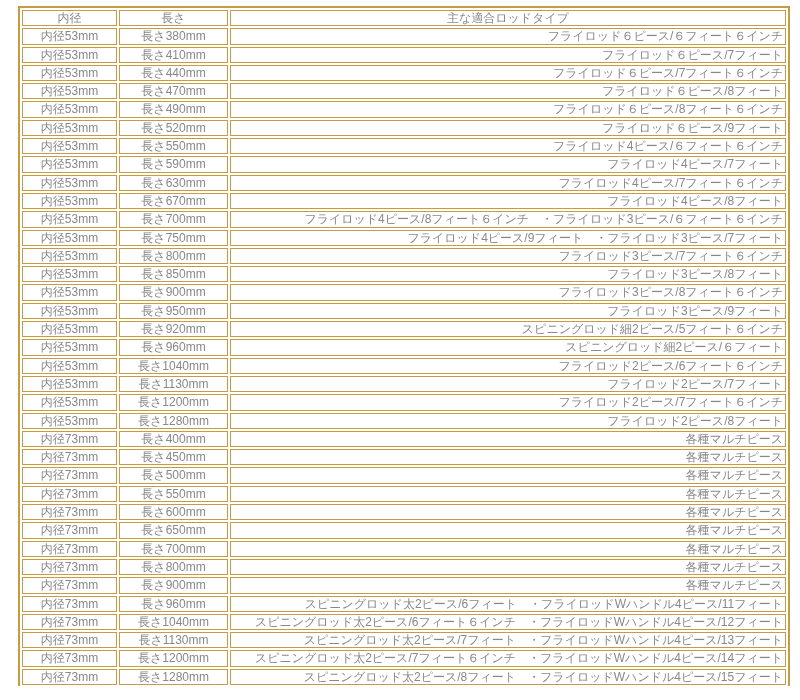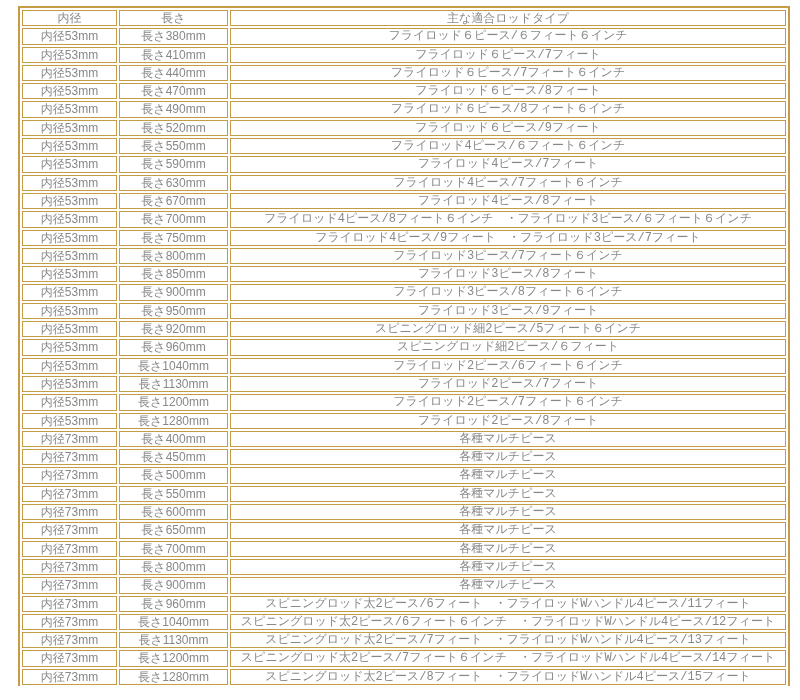--- a/index.html
+++ b/index.html
@@ -27,21 +27,21 @@
     color:var(--text-gray);
     height:14.3px;
     line-height:14.3px;
     padding:0 2px;
     white-space:nowrap;
     overflow:hidden;
     background:var(--bg);
   }
   table.spec th{text-align:center;}
   td.center{text-align:center;}
-  td.left{text-align:center;font-family:Liberation Mono, monospace;}
+  td.left{text-align:right;}
 </style>
 </head>
 <body>
 
 <div class="page">
   <div class="table-wrap">
     <table class="spec">
       <colgroup>
         <col style="width:95px">
         <col style="width:109px">

